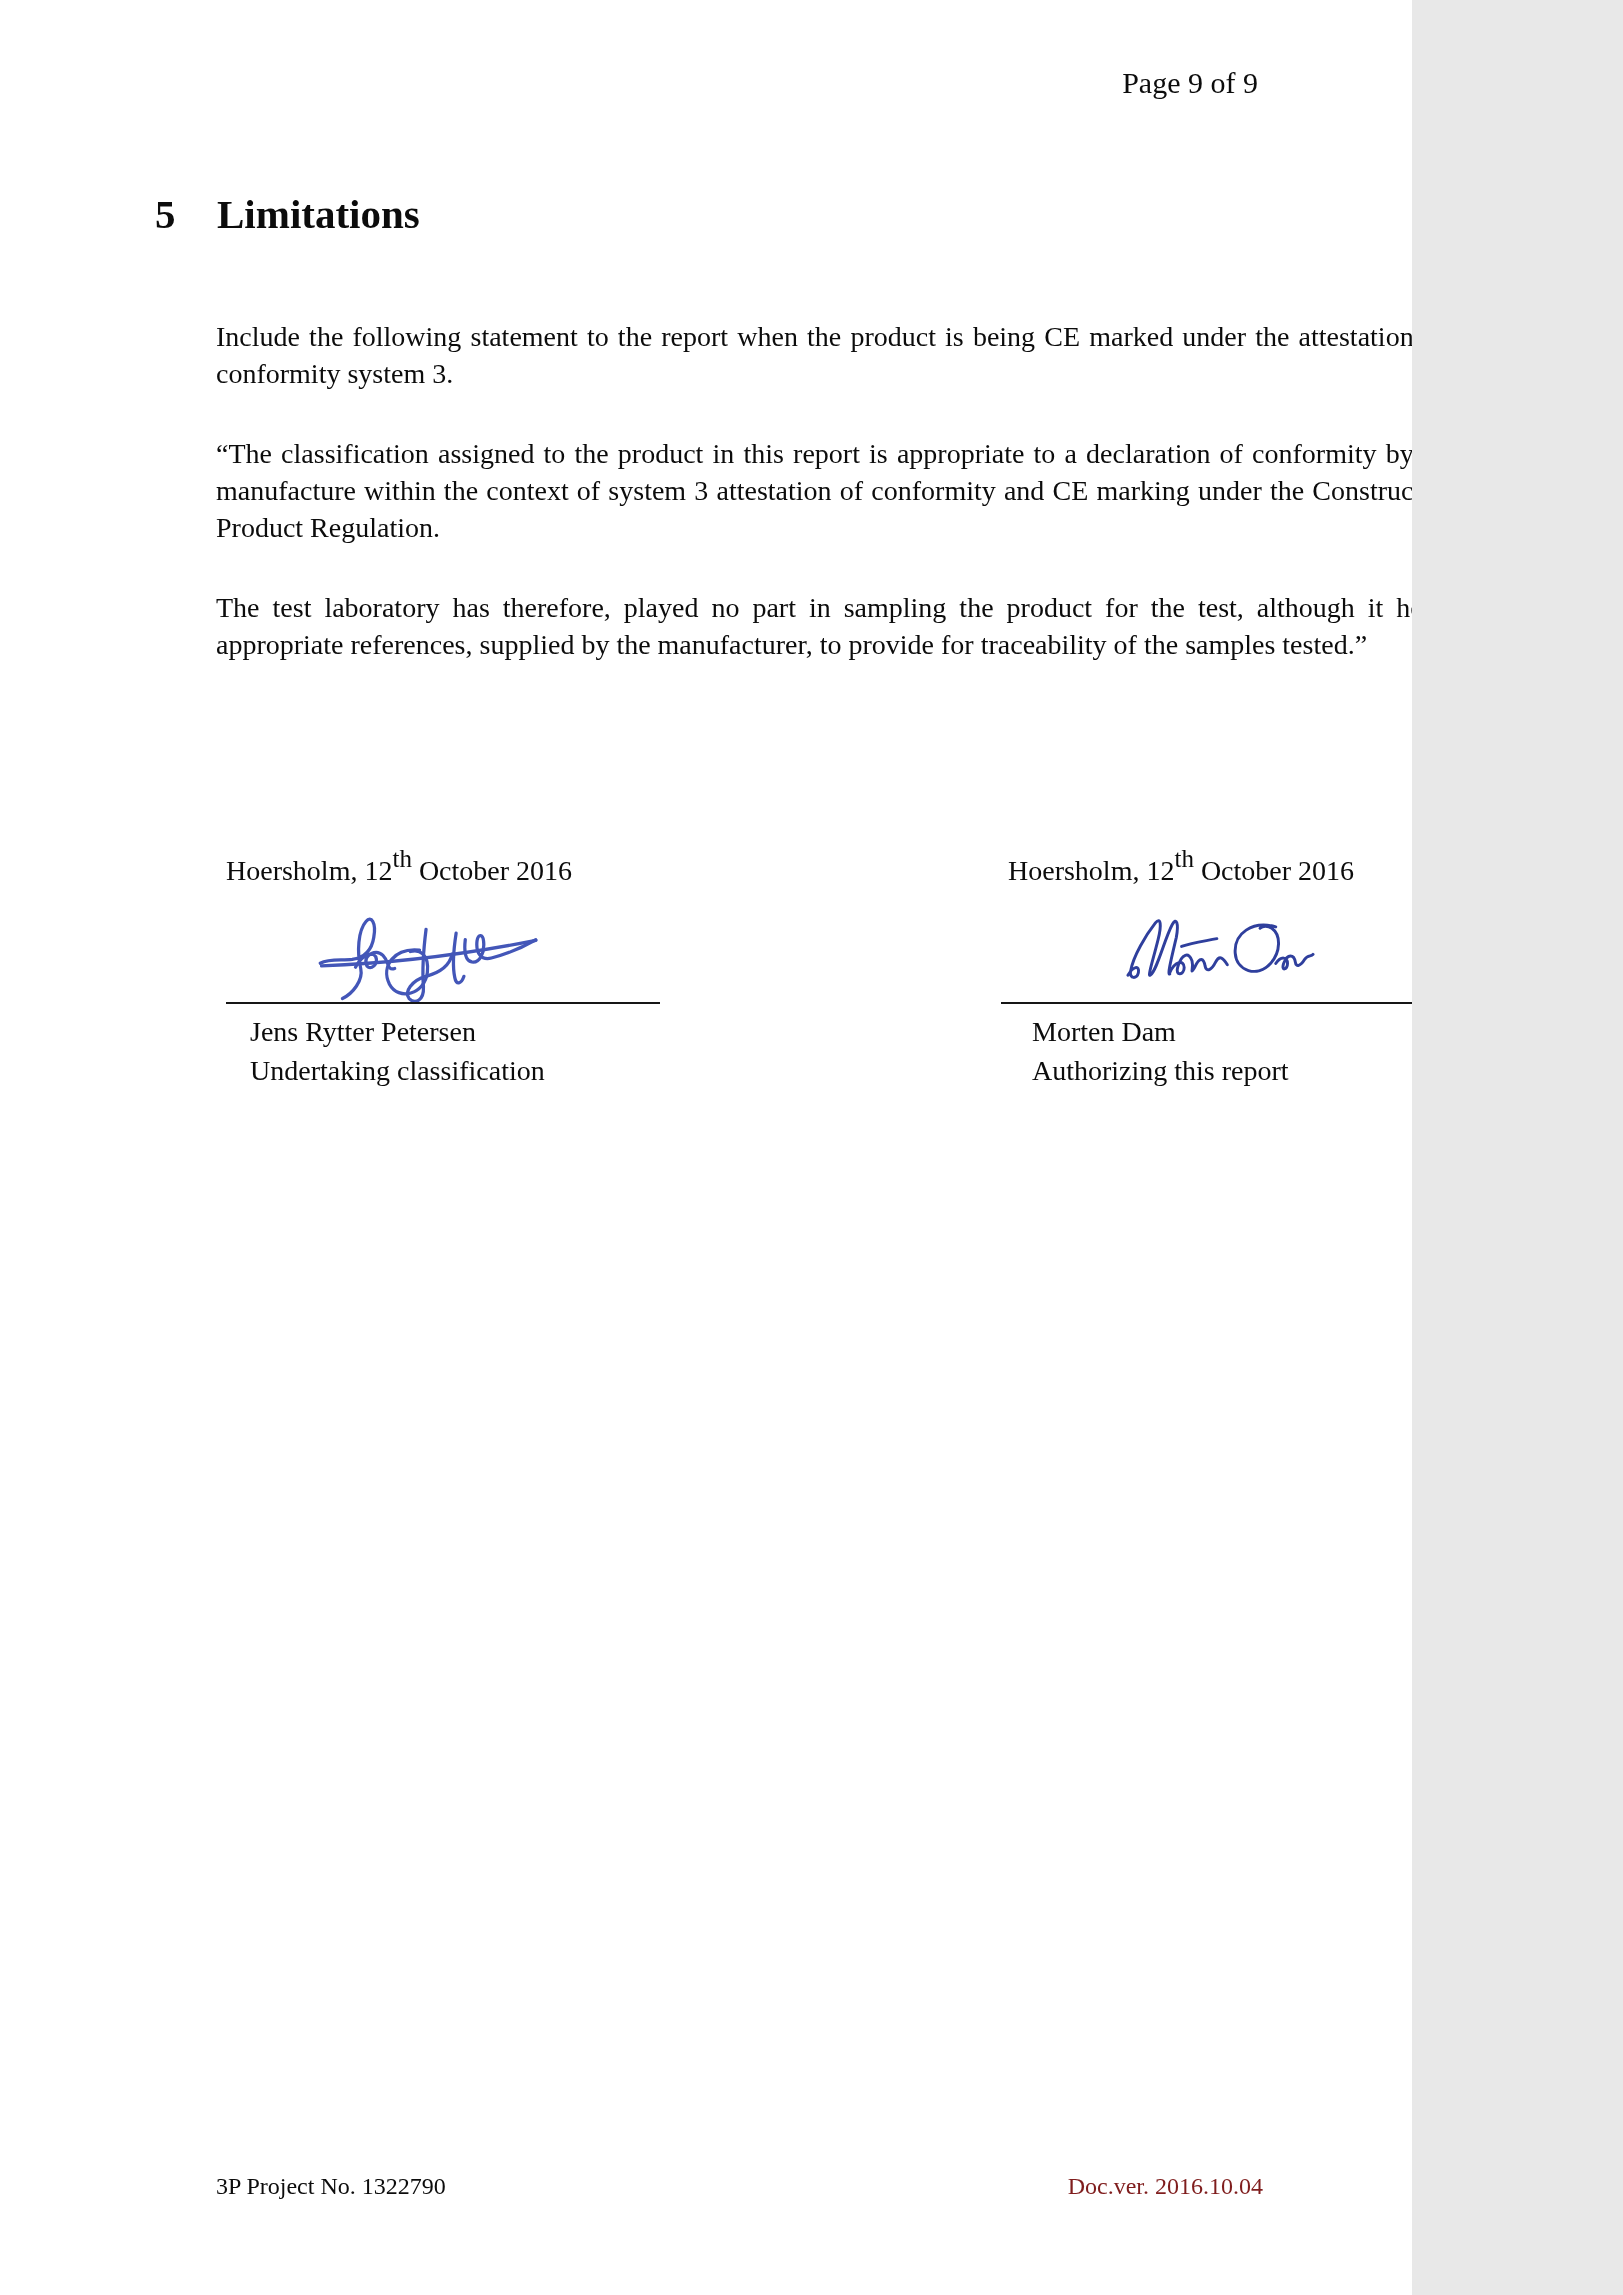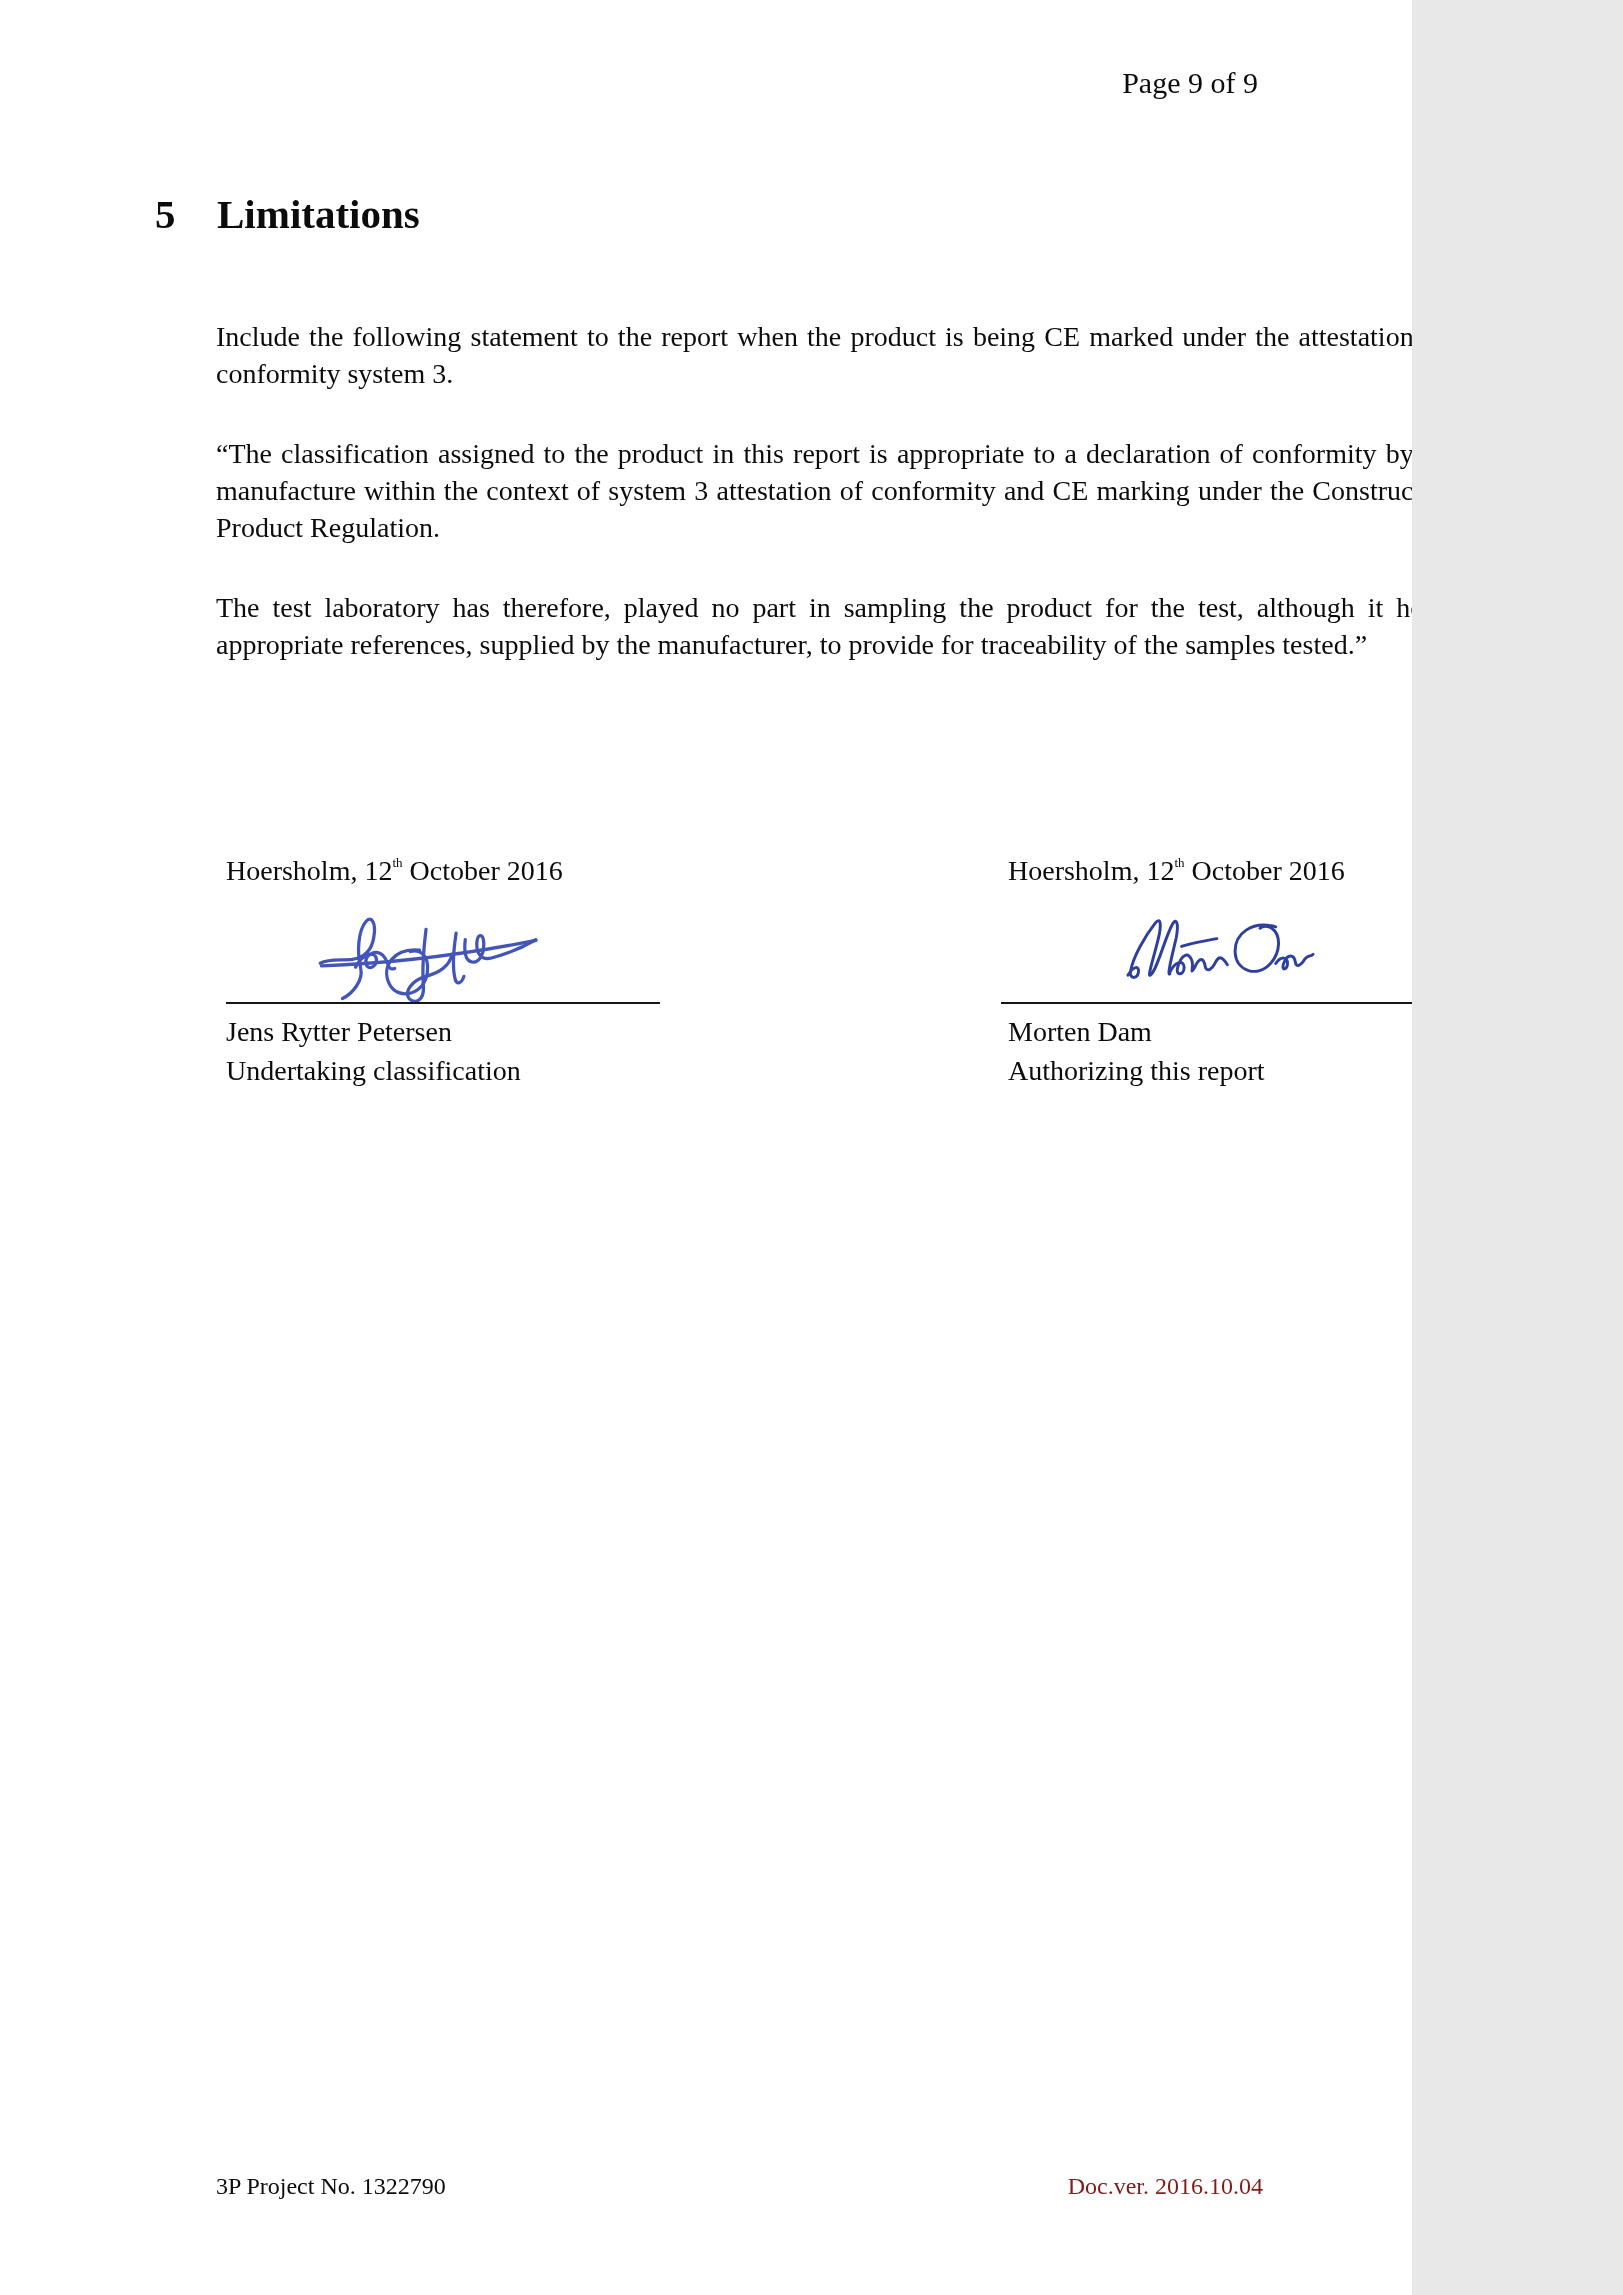--- a/index.html
+++ b/index.html
@@ -46,40 +46,41 @@
   .date-line {
     position: absolute;
     top: 852px;
     font-size: 28px;
     line-height: 37px;
     white-space: pre;
   }
   .date-left  { left: 226px; }
   .date-right { left: 1008px; }
   .ordinal {
-    font-size: 13px;
+    font-size: 25px;
     position: relative;
     top: -13px;
   }
   .sig-image { position: absolute; }
   .sig-image-left  { left: 316px;  top: 911px; }
   .sig-image-right { left: 1124px; top: 915px; }
   .sig-line {
     position: absolute;
     top: 1002px;
     width: 434px;
     border-top: 2.6px solid #161616;
   }
   .sig-line-left  { left: 226px; }
   .sig-line-right { left: 1001px; }
   .sig-caption {
     position: absolute;
     top: 1012px;
     font-size: 28px;
     line-height: 39px;
+    margin-left: 24px;
   }
   .sig-caption-left  { left: 226px; }
   .sig-caption-right { left: 1008px; }
   .footer-left {
     position: absolute;
     left: 216px;
     top: 2171px;
     font-size: 24px;
     line-height: 31px;
   }

